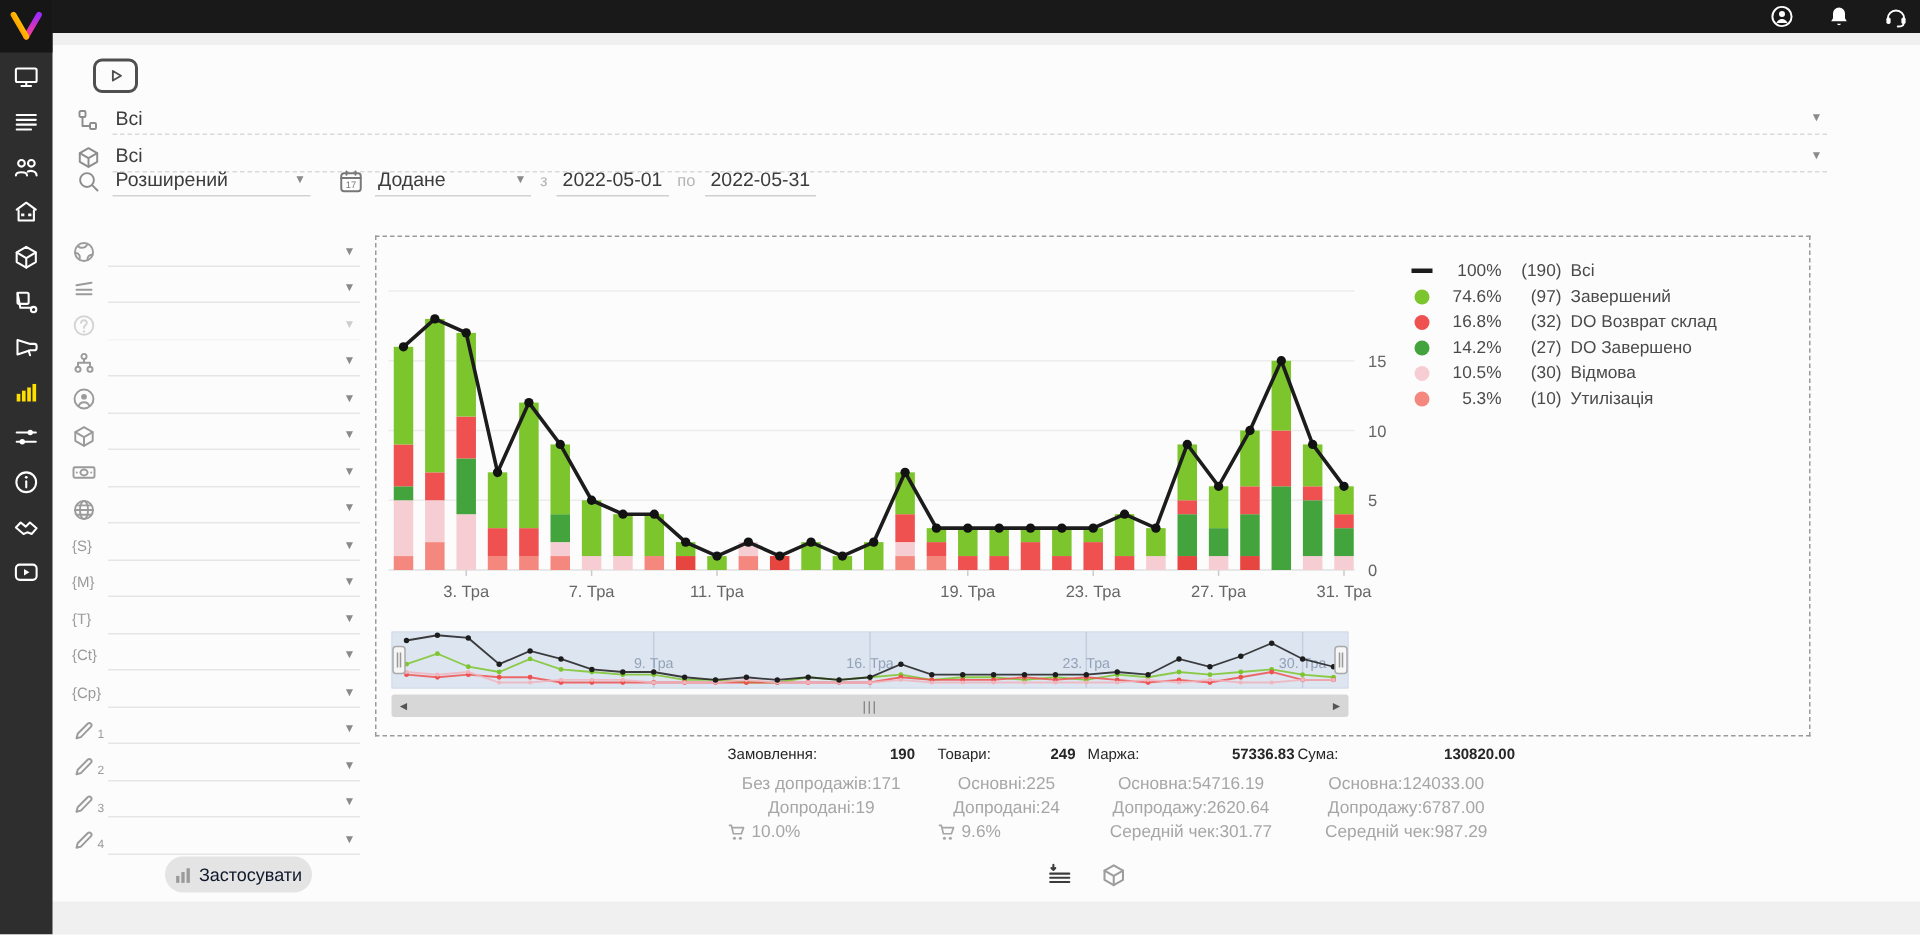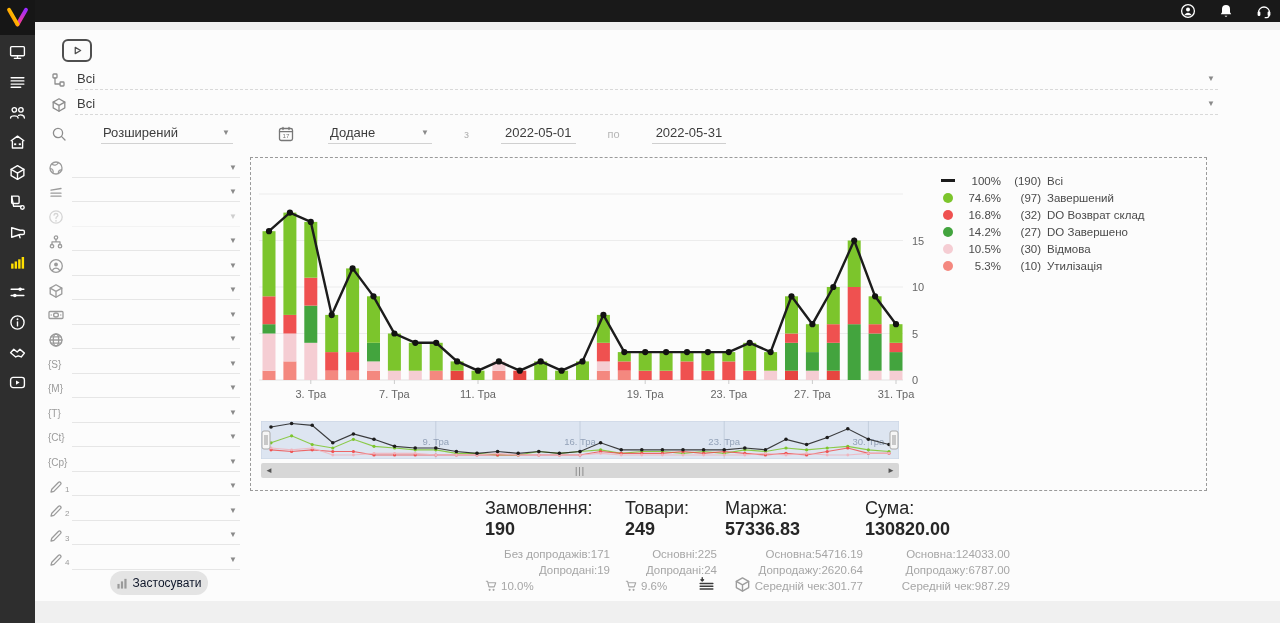--- a/index.html
+++ b/index.html
@@ -49,23 +49,23 @@
   .lpct{width:42px;text-align:right;}
   .lcnt{width:40px;text-align:right;}
   .llab{margin-left:6px;white-space:nowrap;}
   .nav-sb{position:absolute;left:10px;top:305px;width:638px;height:15px;background:#d7d7d7;border-radius:2px;
           display:flex;align-items:center;justify-content:space-between;font-size:8px;color:#555;cursor:pointer;}
   .nav-sb .grip{letter-spacing:1px;color:#777;font-size:9px;}
   .nav-sb .arr{padding:0 4px;}
   
   .stats{position:absolute;left:450px;top:468px;width:560px;height:80px;}
   .scol{position:absolute;top:0;}
-  .s-title{display:flex;justify-content:space-between;font-size:18px;color:#262626;margin-bottom:6px;flex-direction:column;}
+  .s-title{display:flex;justify-content:space-between;font-size:10px;color:#262626;margin-bottom:6px;}
   .s-title .v{font-weight:700;font-weight:600;}
-  .s-row{display:flex;justify-content:flex-end;font-size:11.5px;color:#a6a6a6;line-height:16px;}
+  .s-row{display:flex;justify-content:center;font-size:11.5px;color:#a6a6a6;line-height:16px;}
   .s-cart{display:flex;align-items:center;gap:4px;font-size:11.5px;color:#a6a6a6;line-height:16px;}
   .toggles{position:absolute;left:660px;top:545px;display:flex;gap:14px;}
   .tg{width:22px;height:22px;display:flex;align-items:center;justify-content:center;cursor:pointer;}
   .tg svg{width:17px;height:17px;}
 </style>
 </head>
 <body>
 
 <div class="topbar">
   <div class="topbar-icons" id="topbarIcons">
@@ -226,21 +226,21 @@
           <path d="M8 1.8L13.8 5.1v5.8L8 14.2 2.2 10.9V5.1z"></path>
           <path d="M2.2 5.1L8 8.4l5.8-3.3M8 8.4v5.8"></path>
         </svg>
       </span>
     <div class="uselect" style="flex:1;">
       <span>Всі</span>
       <span class="caret">▼</span>
     </div>
   </div>
 
-  <div class="frow" style="top:90px;gap:26px;">
+  <div class="frow" style="top:77px;">
     <span class="f-ic" id="icSearch">
         <svg viewBox="0 0 16 16" width="16" height="16" fill="none" stroke="currentColor" stroke-width="1.3" stroke-linecap="round" stroke-linejoin="round">
           <circle cx="7" cy="7" r="4.6"></circle>
           <path d="M10.4 10.4L14 14"></path>
         </svg>
       </span>
     <div class="uselect solid" style="width:112px;">
       <span>Розширений</span>
       <span class="caret">▼</span>
     </div>

